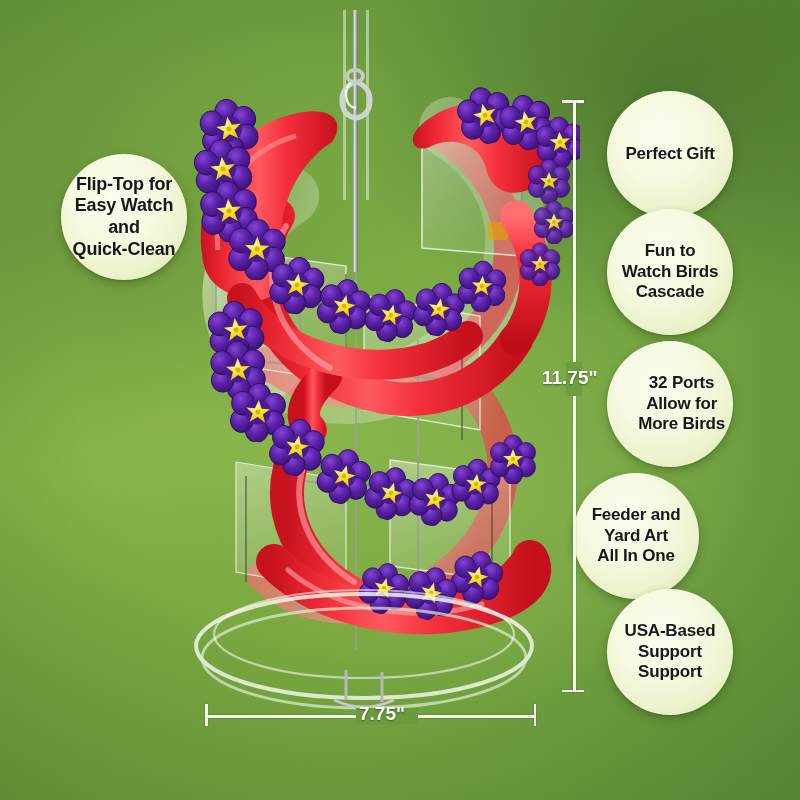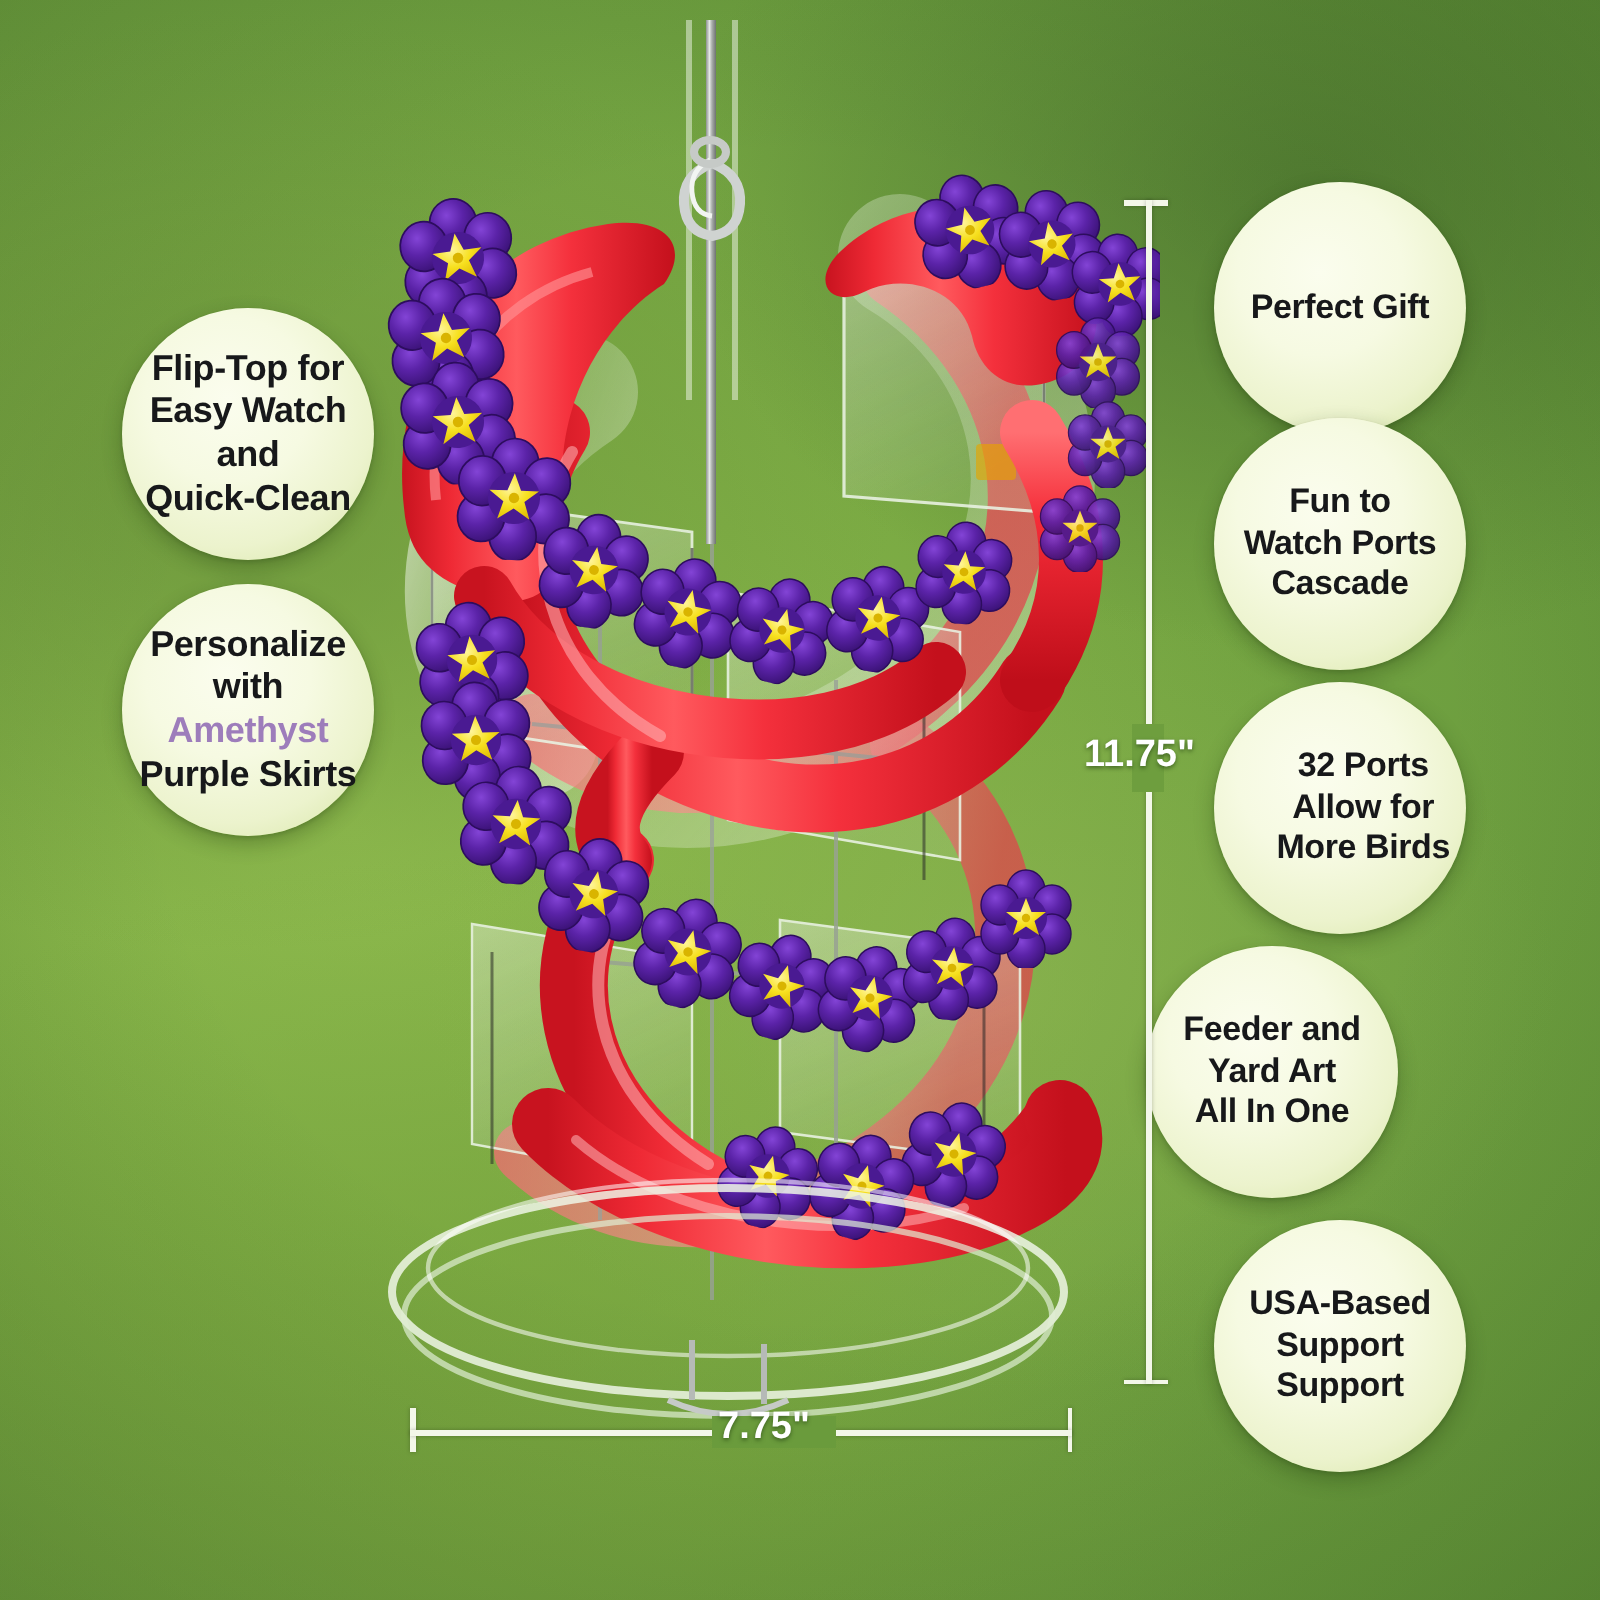--- a/index.html
+++ b/index.html
@@ -276,59 +276,52 @@
   </div>
 
   <div class="bubble bubble-left" style="left:61px;top:154px;">
     <div class="btext">
       <span>Flip-Top for</span><br>
       <span>Easy Watch and</span><br>
       <span>Quick-Clean</span>
     </div>
   </div>
 
-  <div class="bubble bubble-left" style="left:61px;top:292px;">
-    <div class="btext">
-      <span>Personalize</span><br>
-      <span>with </span><span class="amethyst">Amethyst</span><br>
-      <span>Purple Skirts</span>
-    </div>
-  </div>
 
   <div class="bubble bubble-right" style="left:607px;top:91px;">
     <div class="btext">
       <span>Perfect Gift</span>
     </div>
   </div>
 
   <div class="bubble bubble-right" style="left:607px;top:209px;">
     <div class="btext">
       <span>Fun to</span><br>
-      <span>Watch Ports</span><br>
+      <span>Watch Birds</span><br>
       <span>Cascade</span>
     </div>
   </div>
 
   <div class="bubble bubble-right" style="left:607px;top:341px;justify-content:flex-end;">
     <div class="btext">
       <span>32 Ports</span><br>
       <span>Allow for</span><br>
       <span>More Birds</span>
     </div>
   </div>
 
   <div class="bubble bubble-right" style="left:573px;top:473px;">
     <div class="btext">
       <span>Feeder and</span><br>
       <span>Yard Art</span><br>
       <span>All In One</span>
     </div>
   </div>
 
-  <div class="bubble bubble-right" style="left:607px;top:610px;">
+  <div class="bubble bubble-right" style="left:607px;top:589px;">
     <div class="btext">
       <span>USA-Based</span><br>
       <span>Support</span><br>
       <span>Support</span>
     </div>
   </div>
 
   <div class="vdim" style="left:570px;top:100px;height:592px;">
     <div class="cap top"></div>
     <div class="cap bot"></div>

